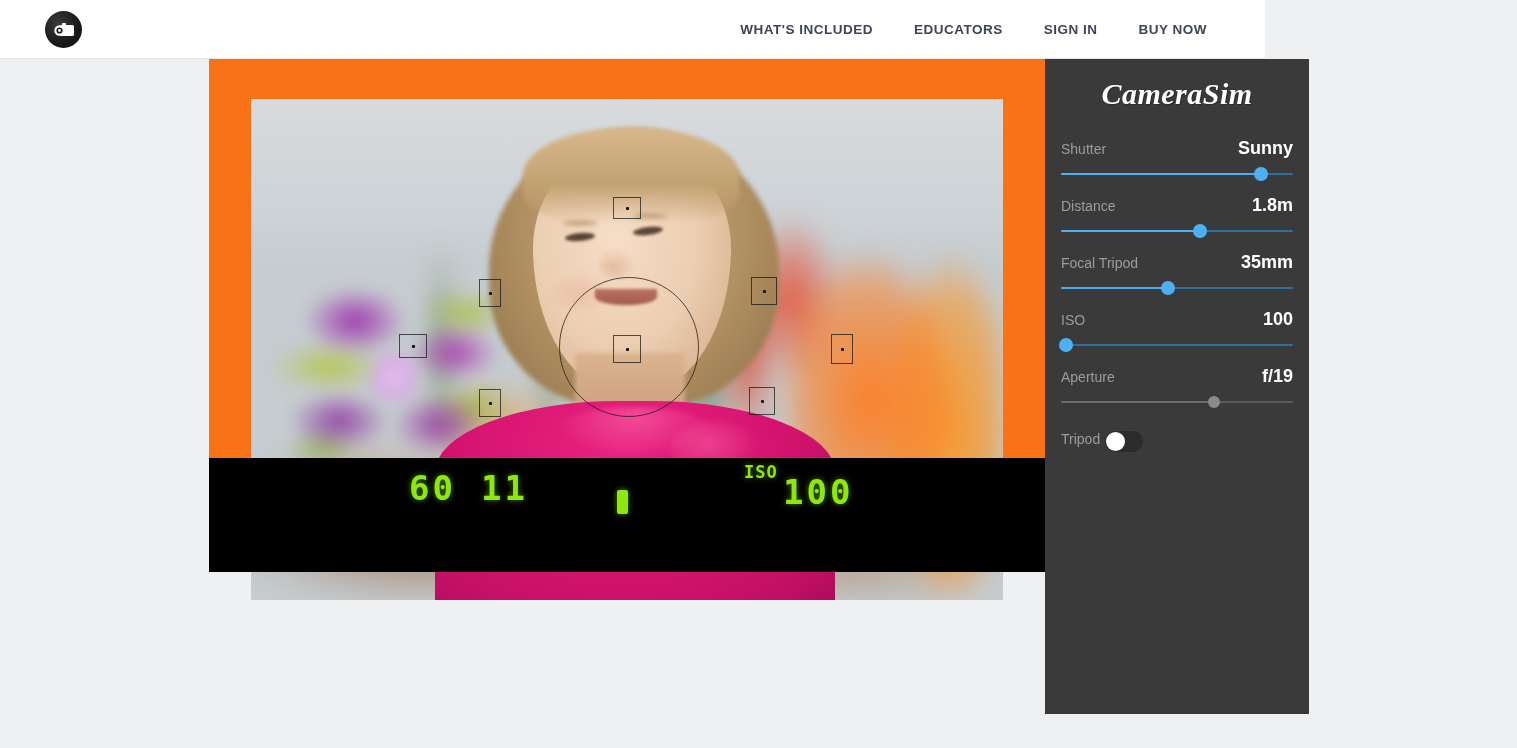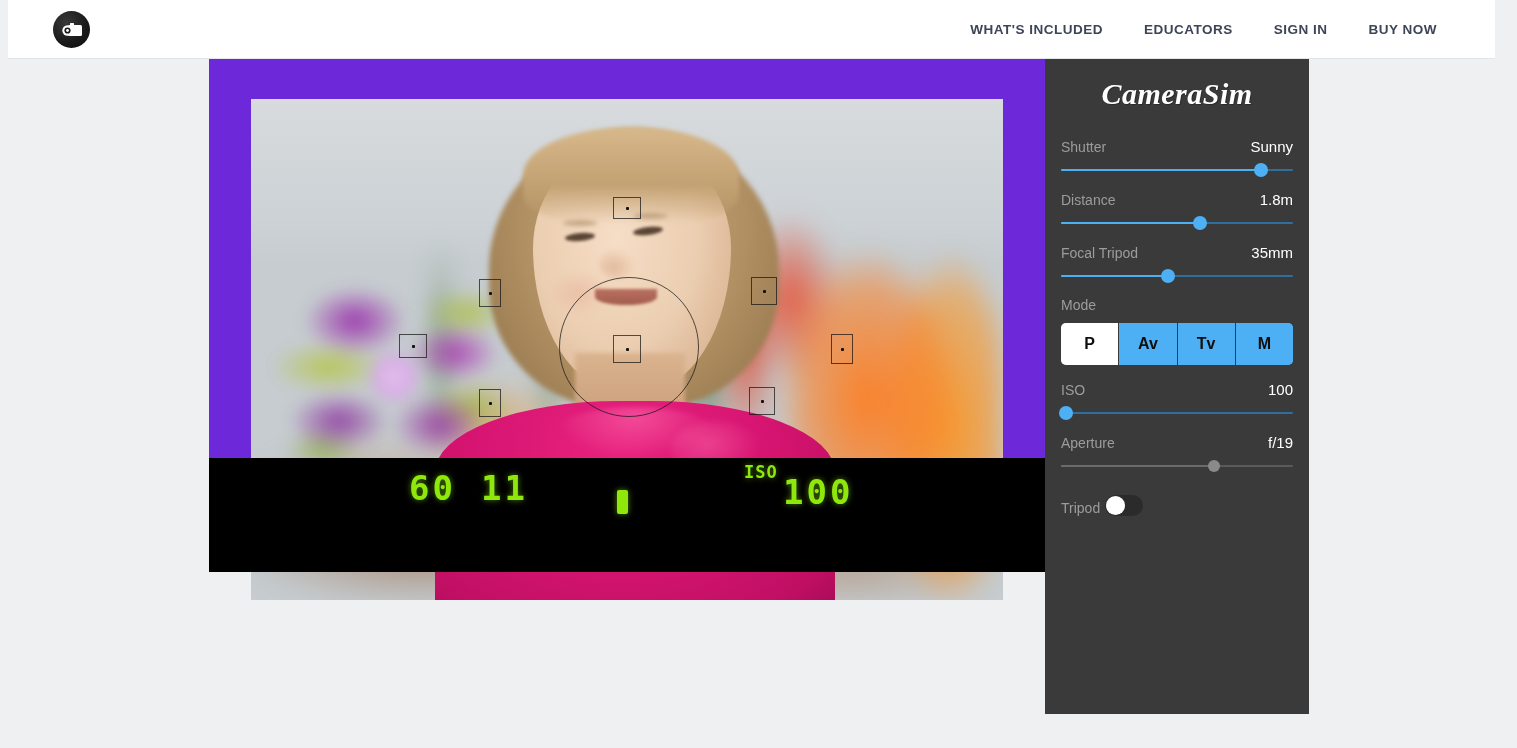--- a/index.html
+++ b/index.html
@@ -6,22 +6,22 @@
   * { box-sizing: border-box; margin: 0; padding: 0; }
   html, body {
     width: 1517px; height: 748px;
     background: #eef0f2;
     font-family: "Liberation Sans", sans-serif;
     overflow: hidden;
   }
 
   
   .site-header {
-    position: absolute; left: 8px; top: 0;
-    width: 1487px; height: 59px;
+    position: absolute; left: 0; top: 0;
+    width: 1265px; height: 59px;
     background: #ffffff;
     display: flex; align-items: center;
     border-bottom: 1px solid #e3e5e8;
   }
   .brand-logo {
     position: absolute; left: 45px; top: 11px;
     width: 37px; height: 37px; border-radius: 50%;
     background: radial-gradient(circle at 35% 32%, #3a3a3a 0%, #1b1b1b 55%, #0c0c0c 100%);
     display: flex; align-items: center; justify-content: center;
   }
@@ -40,21 +40,21 @@
   .simulator {
     position: absolute; left: 209px; top: 59px;
     width: 1100px; height: 655px;
     display: flex;
   }
 
   
   .viewfinder {
     position: relative;
     width: 836px; height: 513px;
-    background: #6d28d9;
+    background: #f97316;
   }
   .photo-frame {
     position: absolute; left: 42px; top: 40px;
     width: 752px; height: 501px;
     overflow: hidden;
     background: #cfd3d6;
   }
   .photo {
     position: absolute; inset: 0;
     
@@ -230,21 +230,21 @@
     letter-spacing: 0.5px;
     margin-bottom: 27px;
     text-shadow: 1px 1px 0 rgba(0,0,0,.25);
   }
   .control-group { margin-bottom: 14px; }
   .control-row {
     display: flex; justify-content: space-between; align-items: baseline;
     margin-bottom: 8px;
   }
   .control-label { font-size: 14px; color: #9c9c9c; }
-  .control-value { font-size: 15px; font-weight: normal; color: #ffffff; }
+  .control-value { font-size: 18px; font-weight: bold; color: #ffffff; }
 
   .slider { position: relative; height: 14px; cursor: pointer; }
   .slider .track {
     position: absolute; left: 0; right: 0; top: 6px; height: 2px;
     background: #2f6f9e; border-radius: 1px;
   }
   .slider .fill {
     position: absolute; left: 0; top: 6px; height: 2px;
     background: #4db0f5; border-radius: 1px;
   }
@@ -267,21 +267,21 @@
   .mode-btn {
     flex: 1; display: flex; align-items: center; justify-content: center;
     font-size: 16px; font-weight: bold; color: #0e0e0e;
     background: #4db0f5; cursor: pointer;
     border-right: 1px solid #3a3a3a;
   }
   .mode-btn:last-child { border-right: none; }
   .mode-btn.active { background: #ffffff; }
 
   .tripod-row {
-    display: flex; align-items: flex-end; gap: 5px;
+    display: flex; align-items: flex-start; gap: 5px;
     margin-top: 22px;
   }
   .tripod-label { font-size: 14px; color: #9c9c9c; }
   .toggle {
     width: 38px; height: 21px; border-radius: 11px;
     background: #2b2b2b; position: relative; cursor: pointer;
   }
   .toggle .knob {
     position: absolute; left: 1px; top: 1px;
     width: 19px; height: 19px; border-radius: 50%;
@@ -399,29 +399,20 @@
         <span class="control-label">Focal Tripod</span>
         <span class="control-value">35mm</span>
       </div>
       <div class="slider">
         <div class="track"></div>
         <div class="fill" style="width:46%"></div>
         <div class="thumb" style="left:46%"></div>
       </div>
     </div>
 
-    <div class="control-group" style="margin-bottom:16px">
-      <div class="mode-label">Mode</div>
-      <div class="mode-switch">
-        <div class="mode-btn active">P</div>
-        <div class="mode-btn">Av</div>
-        <div class="mode-btn">Tv</div>
-        <div class="mode-btn">M</div>
-      </div>
-    </div>
 
     <div class="control-group">
       <div class="control-row">
         <span class="control-label">ISO</span>
         <span class="control-value">100</span>
       </div>
       <div class="slider">
         <div class="track"></div>
         <div class="fill" style="width:2%"></div>
         <div class="thumb" style="left:2%"></div>

